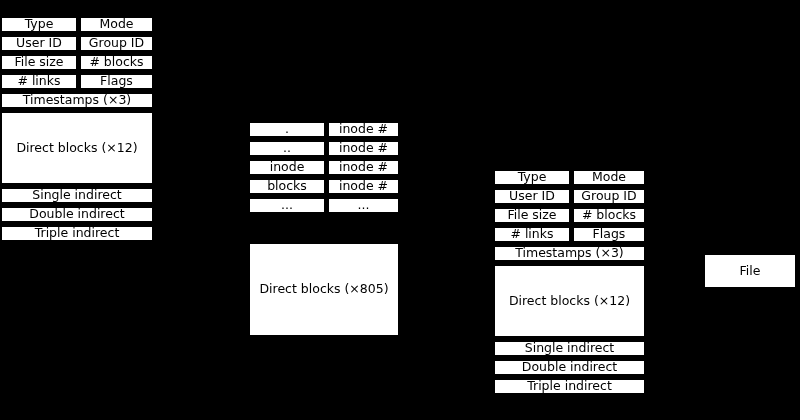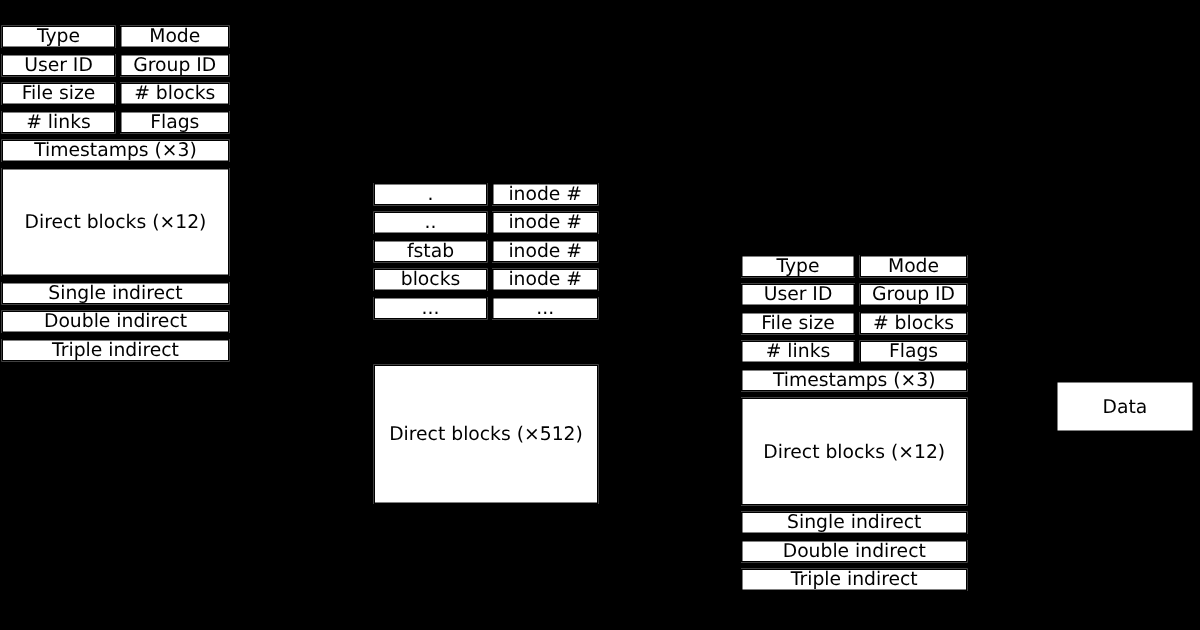--- a/index.html
+++ b/index.html
@@ -70,34 +70,34 @@
 <div class="table" id="directory">
   <div class="pair">
     <div class="cell">.</div>
     <div class="cell italic">inode #</div>
   </div>
   <div class="pair">
     <div class="cell">..</div>
     <div class="cell italic">inode #</div>
   </div>
   <div class="pair">
-    <div class="cell">fstab</div>
+    <div class="cell">inode</div>
     <div class="cell italic">inode #</div>
   </div>
   <div class="pair">
     <div class="cell">blocks</div>
     <div class="cell italic">inode #</div>
   </div>
   <div class="pair">
     <div class="cell">...</div>
     <div class="cell">...</div>
   </div>
 </div>
 
-<div class="box" id="blocks512">Direct blocks (×512)</div>
+<div class="box" id="blocks512">Direct blocks (×805)</div>
 
 <div class="table" id="inode-right">
   <div class="pair">
     <div class="cell">Type</div>
     <div class="cell">Mode</div>
   </div>
   <div class="pair">
     <div class="cell">User ID</div>
     <div class="cell">Group ID</div>
   </div>
@@ -109,13 +109,13 @@
     <div class="cell"># links</div>
     <div class="cell">Flags</div>
   </div>
   <div class="cell">Timestamps (×3)</div>
   <div class="cell tall">Direct blocks (×12)</div>
   <div class="cell">Single indirect</div>
   <div class="cell">Double indirect</div>
   <div class="cell">Triple indirect</div>
 </div>
 
-<div class="box" id="data-box">Data</div>
+<div class="box" id="data-box">File</div>
 
 </body></html>

